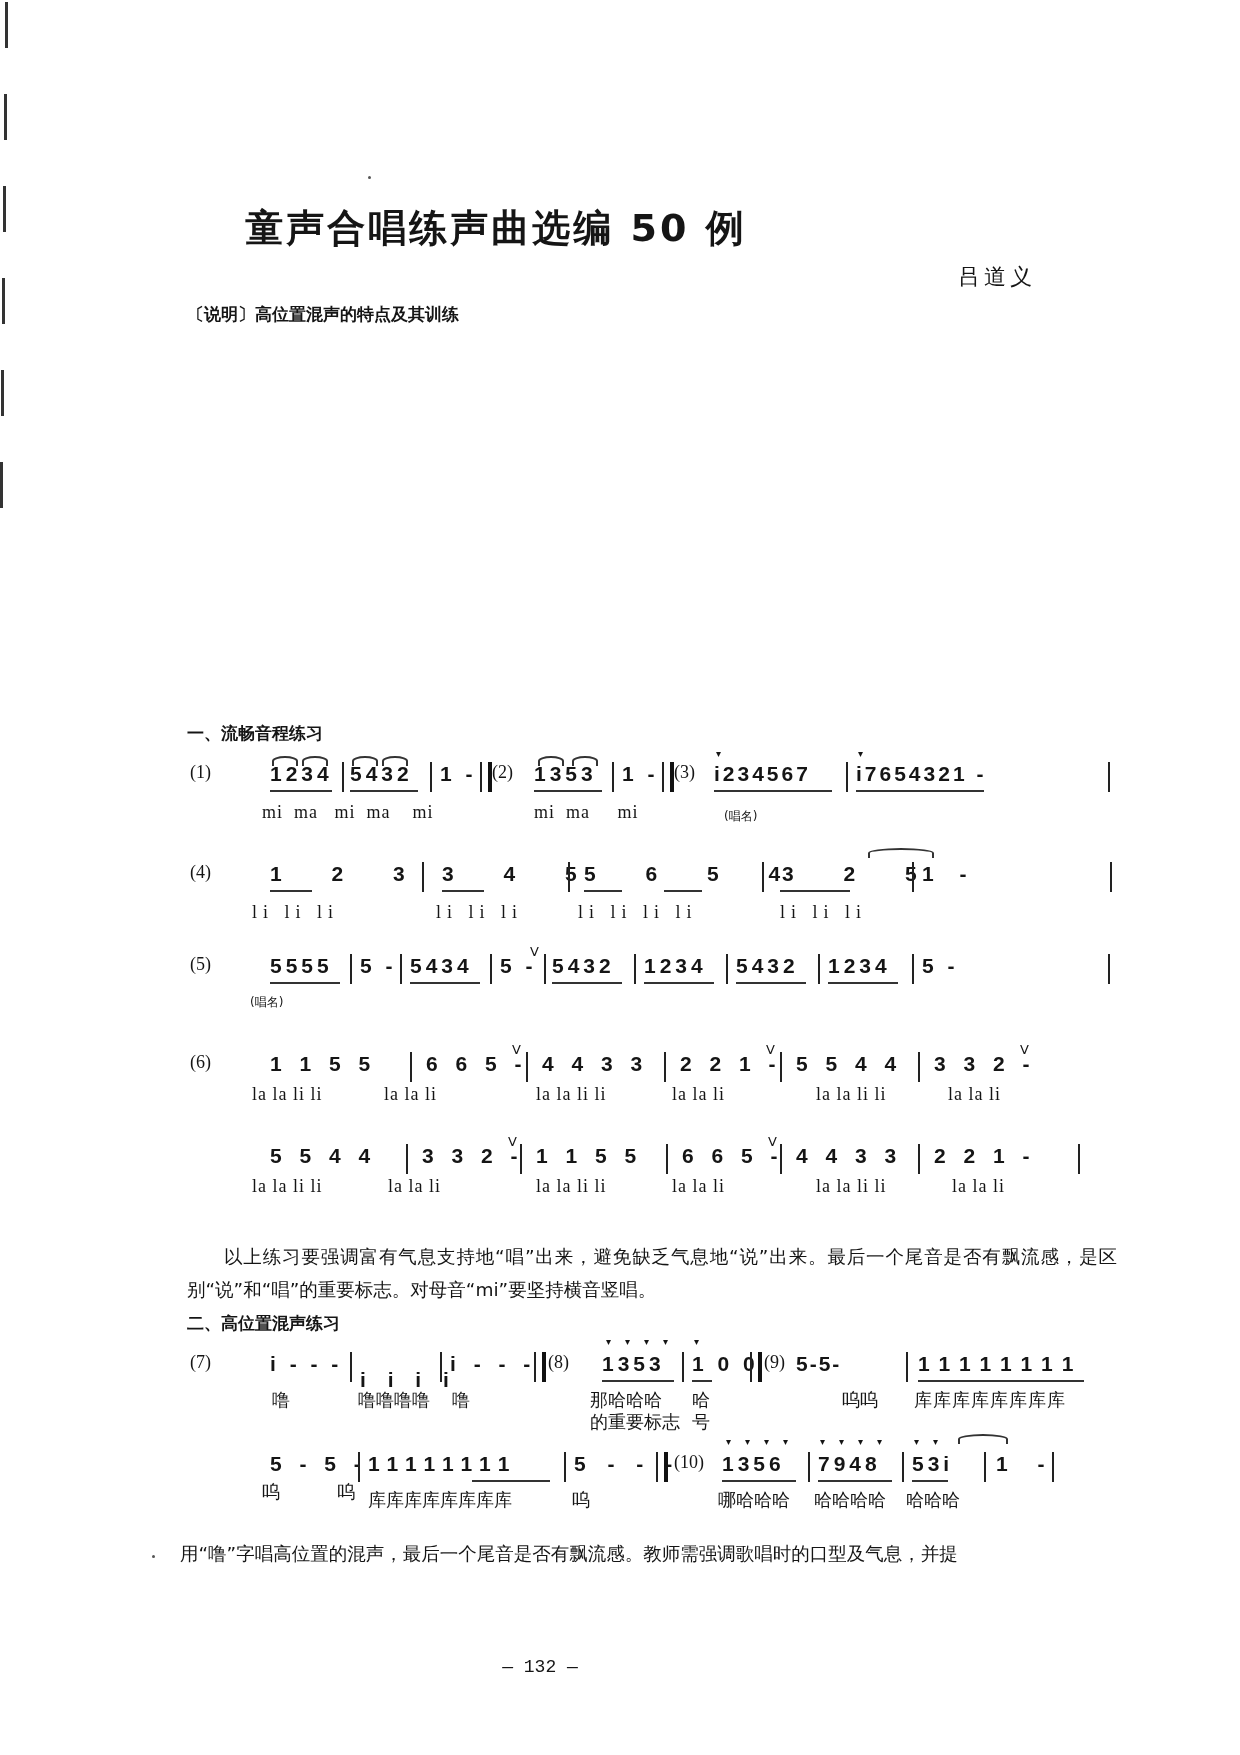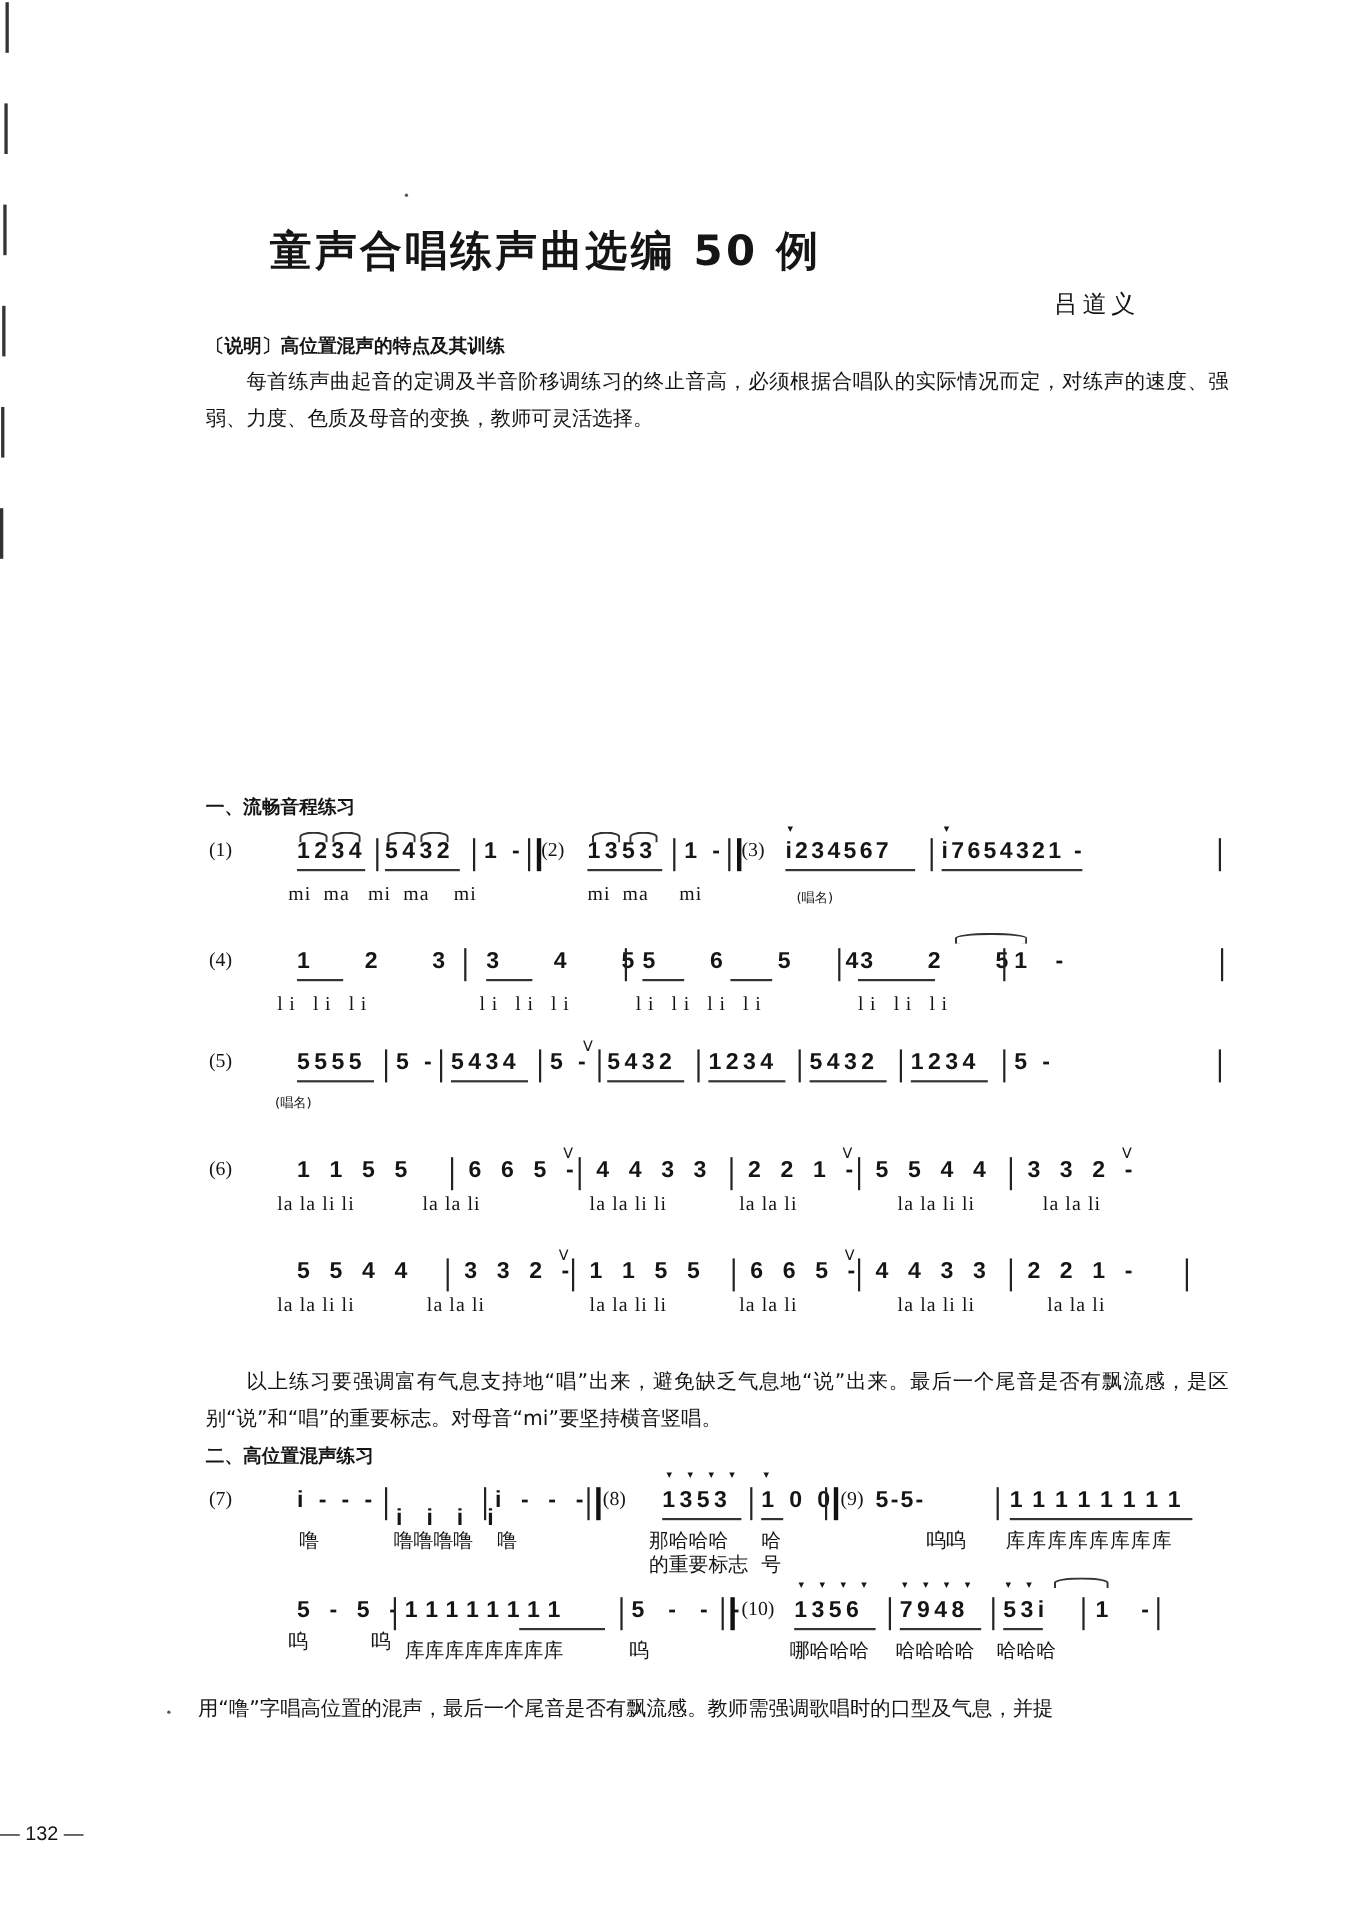--- a/index.html
+++ b/index.html
@@ -19,40 +19,39 @@
   .notes { position:absolute; font-family:"Liberation Sans",sans-serif; font-weight:bold; font-size:21px; letter-spacing:4px; white-space:pre; }
   .lyric { position:absolute; font-family:"Liberation Serif",serif; font-size:18px; white-space:pre; letter-spacing:1px; }
   .lyric-cn { position:absolute; font-family:"DejaVu Sans",sans-serif; font-size:18px; white-space:pre; }
   .sub { position:absolute; font-family:"DejaVu Sans",sans-serif; font-size:12px; }
   .bar { position:absolute; width:2px; height:30px; background:#222; }
   .dbar { position:absolute; width:6px; height:30px; border-left:2px solid #222; border-right:4px solid #111; }
   .ul { position:absolute; height:2px; background:#333; }
   .tie { position:absolute; border:2px solid #333; border-bottom:none; border-radius:50% 50% 0 0; height:8px; }
   .acc { position:absolute; font-size:10px; font-family:"DejaVu Sans",sans-serif; }
   .breath { position:absolute; font-size:13px; font-family:"DejaVu Sans",sans-serif; }
-  .pagenum { position:absolute; top:1657px; left:0; width:1080px; text-align:left; font-family:Liberation Sans, sans-serif; font-size:18px; }
+  .pagenum { position:absolute; top:1657px; left:0; width:1080px; text-align:center; font-family:Liberation Mono, monospace; font-size:18px; }
 </style>
 </head>
 <body>
 
 <div class="binding" style="top:2px;height:46px;left:5px"></div>
 <div class="binding" style="top:94px;height:46px;left:4px"></div>
 <div class="binding" style="top:186px;height:46px;left:3px"></div>
 <div class="binding" style="top:278px;height:46px;left:2px"></div>
 <div class="binding" style="top:370px;height:46px;left:1px"></div>
 <div class="binding" style="top:462px;height:46px;left:0px"></div>
 <div class="dot" style="top:176px;left:368px"></div>
 
 <div class="title">童声合唱练声曲选编 50 例</div>
 <div class="author">吕道义</div>
 
 <div class="heading" style="top:303px">〔说明〕高位置混声的特点及其训练</div>
 
 <div class="para" style="top:330px">
-  <p style="margin-top:2px">每首练声曲起音的定调及半音阶移调练习的终止音高，必须根据合唱队的实际情况而定，对练声的速度、强弱、力度、色质及母音的变换，教师可灵活选择。</p>
 </div>
 
 <div class="heading" style="top:722px">一、流畅音程练习</div>
 
 <div class="row" style="top:758px">
   <span class="ex-label" style="left:0;top:4px">(1)</span>
   <div class="tie" style="left:82px;top:-2px;width:22px"></div>
     <div class="tie" style="left:112px;top:-2px;width:22px"></div>
   <span class="notes" style="left:80px;top:4px">1234</span>
   <div class="ul" style="left:80px;top:32px;width:62px"></div>

